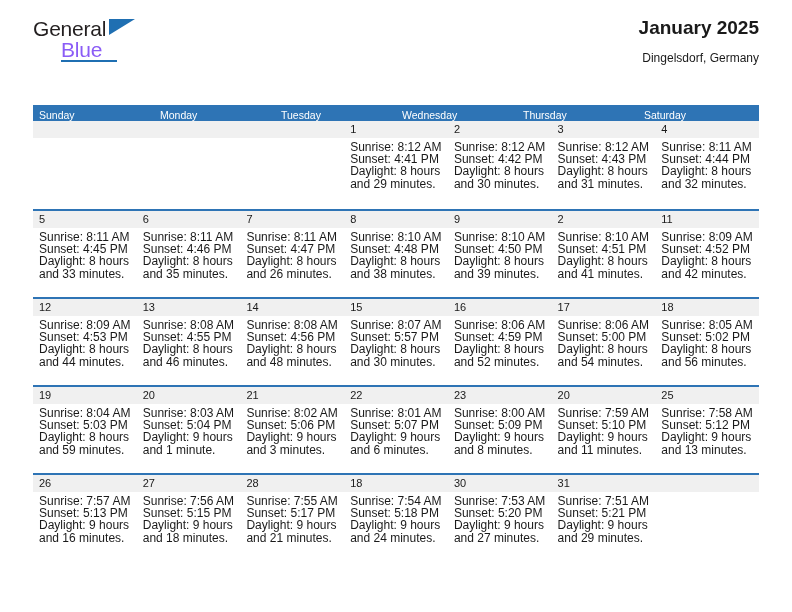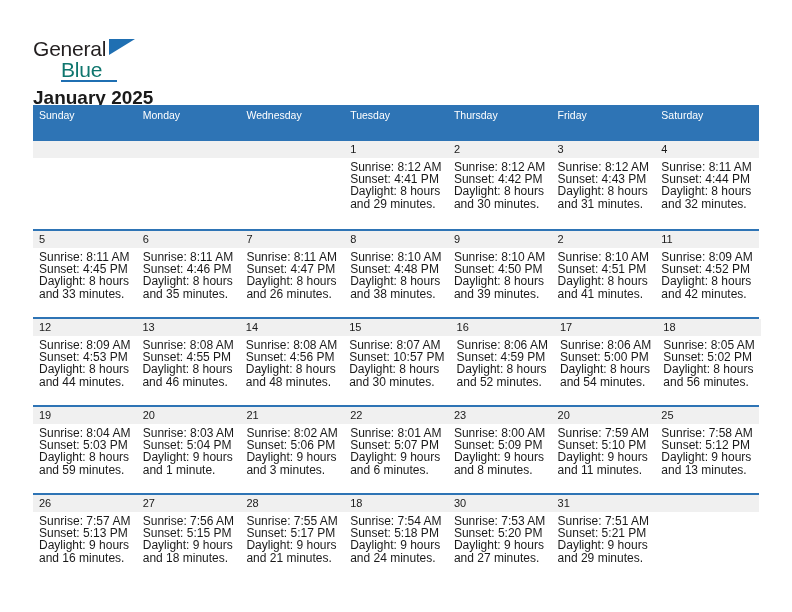--- a/index.html
+++ b/index.html
@@ -18,45 +18,44 @@
     position: relative;
     width: 792px;
     height: 612px;
     box-sizing: border-box;
   }
 
   
   .header {
     position: absolute;
     left: 33px;
-    top: 32px;
+    top: 12px;
     right: 33px;
     height: 70px;
     display: flex;
     align-items: flex-start;
     justify-content: space-between;
-    flex-direction: column;
   }
   .logo {
     position: relative;
     width: 130px;
     height: 52px;
     padding-top: 6px;
     box-sizing: border-box;
   }
   .logo-general {
     font-size: 21px;
     color: #231f20;
     letter-spacing: -0.2px;
     line-height: 22px;
     display: block;
   }
   .logo-blue {
     font-size: 21px;
-    color: #0f766e;
+    color: #8b5cf6;
     letter-spacing: -0.2px;
     line-height: 20px;
     display: block;
     margin-left: 28px;
     border-bottom: 2px solid #1f6fb2;
     width: 56px;
   }
   .logo-triangle {
     position: absolute;
     left: 76px;
@@ -88,21 +87,21 @@
   
   .calendar {
     position: absolute;
     left: 33px;
     top: 105px;
     width: 726px;
   }
   .weekdays {
     display: flex;
     background: #2e74b5;
-    height: 36px;
+    height: 16px;
   }
   .weekday {
     flex: 1 1 0;
     color: #ffffff;
     font-size: 10.5px;
     line-height: 20px;
     padding-left: 6px;
     box-sizing: border-box;
     white-space: nowrap;
   }
@@ -157,24 +156,23 @@
       <div class="cal-title">January 2025</div>
       <div class="cal-subtitle">Dingelsdorf, Germany</div>
     </div>
 
   </div>
 
   <div class="calendar">
     <div class="weekdays">
         <div class="weekday">Sunday</div>
         <div class="weekday">Monday</div>
+        <div class="weekday">Tuesday</div>
         <div class="weekday">Wednesday</div>
-        <div class="weekday">Tuesday</div>
         <div class="weekday">Thursday</div>
-        <div class="weekday">Friday</div>
         <div class="weekday">Saturday</div>
       </div>
     <div id="weeks-container">
         <div class="week first">
           <div class="day empty">
             <div class="day-number-band"></div>
           </div>
           <div class="day empty">
             <div class="day-number-band"></div>
           </div>
@@ -308,21 +306,21 @@
               <div>Sunrise: 8:08 AM</div>
               <div>Sunset: 4:56 PM</div>
               <div>Daylight: 8 hours</div>
               <div>and 48 minutes.</div>
             </div>
           </div>
           <div class="day">
             <div class="day-number-band">15</div>
             <div class="day-info">
               <div>Sunrise: 8:07 AM</div>
-              <div>Sunset: 10:57 PM</div>
+              <div>Sunset: 5:57 PM</div>
               <div>Daylight: 8 hours</div>
               <div>and 30 minutes.</div>
             </div>
           </div>
           <div class="day">
             <div class="day-number-band">16</div>
             <div class="day-info">
               <div>Sunrise: 8:06 AM</div>
               <div>Sunset: 4:59 PM</div>
               <div>Daylight: 8 hours</div>

